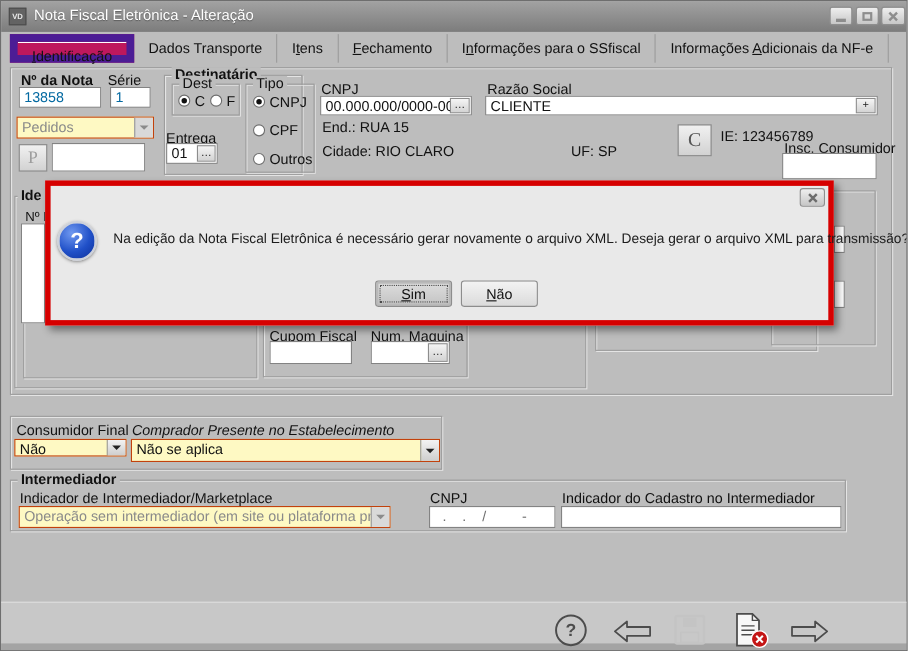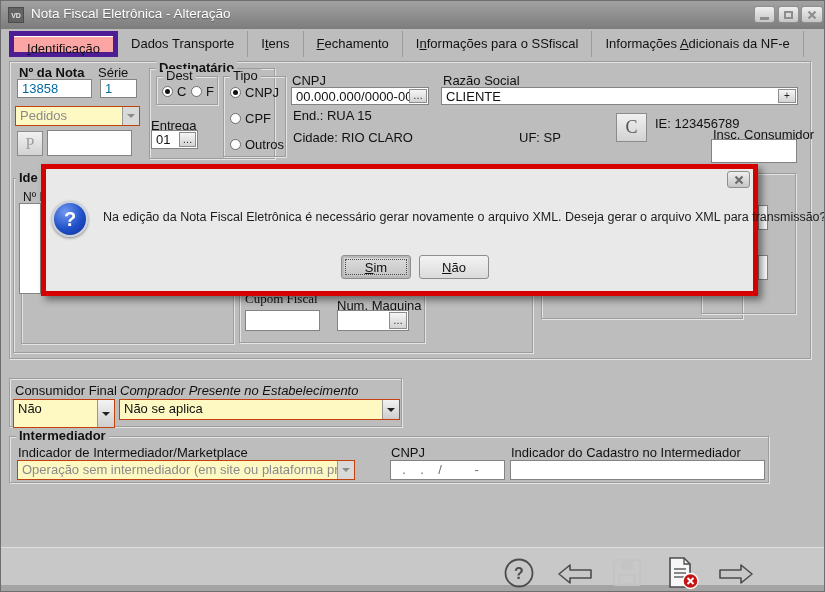--- a/index.html
+++ b/index.html
@@ -14,21 +14,21 @@
              display:flex; align-items:center; justify-content:center; }
   .apptitle { position:absolute; left:30px; top:5px; color:#fff; font-size:13.5px;
               text-shadow:0 1px 1px rgba(0,0,0,.35); white-space:nowrap; }
   .winbtn { position:absolute; top:5px; width:21px; height:17px; border:1px solid #8f8f8f;
             border-radius:3px; background:linear-gradient(#efefef,#c6c6c6);
             display:flex; align-items:center; justify-content:center; }
   .glyph-min { width:9px; height:3px; background:#8d8d8d; margin-top:8px; }
   .glyph-max { width:9px; height:8px; border:2px solid #8d8d8d; }
   .tabs { position:absolute; left:8px; top:30px; height:27px; display:flex; align-items:flex-start; }
   .tab { height:26px; line-height:25px; padding:0 13px; border-right:1px solid #9b9b9b; white-space:nowrap; }
-  .tab.sel { background:#fca5a5; border:5px solid #4c1d95; box-shadow:inset 0 1px 0 #ffffff; }
+  .tab.sel { background:#be185d; border:7px solid #4c1d95; box-shadow:inset 0 1px 0 #ffffff; }
   .panel, .gb { position:absolute; border:1px solid #9d9d9d;
                 box-shadow:inset 1px 1px 0 #e4e4e4, 1px 1px 0 #e4e4e4; }
   .gbt { position:absolute; top:-8px; left:6px; background:#bdbdbd; padding:0 3px;
          line-height:14px; white-space:nowrap; }
   .gbt.b { font-weight:bold; }
   .lbl { position:absolute; white-space:nowrap; }
   .b { font-weight:bold; }
   .tb { position:absolute; background:#fff; border:1px solid #838383;
         padding:1px 4px; white-space:nowrap; overflow:hidden; }
   .gray { color:#0369a1; }
@@ -189,31 +189,31 @@
   </div>
   <div class="lbl" style="left:13px;top:189px;font-size:12px;margin-left:9px;">Nº P</div>
   <div class="gb" style="left:20px;top:210px;width:213px;height:133px;"></div>
   <div class="frag" style="left:18px;top:202px;width:22px;height:91px;z-index:2;"></div>
   <div class="gb" style="left:238px;top:190px;width:186px;height:152px;"></div>
   <div class="gb" style="left:540px;top:190px;width:202px;height:128px;"></div>
   <div class="gb" style="left:700px;top:172px;width:95px;height:141px;"></div>
   <div class="frag" style="left:757px;top:204px;width:10px;height:25px;"></div>
   <div class="frag" style="left:757px;top:254px;width:10px;height:25px;"></div>
 
-  <div class="lbl" style="left:244px;top:290px;font-family:Liberation Serif, serif;">Cupom Fiscal</div>
+  <div class="lbl" style="left:244px;top:297px;">Cupom Fiscal</div>
   <div class="tb" style="left:244px;top:309px;width:75px;height:21px;"></div>
   <div class="lbl" style="left:336px;top:297px;">Num. Maquina</div>
   <div class="tb" style="left:336px;top:309px;width:72px;height:21px;">
     <span></span>
     <span class="dots">…</span>
   </div>
 
   <div class="gb" style="left:8px;top:377px;width:393px;height:49px;"></div>
   <div class="lbl" style="left:14px;top:382px;">Consumidor Final</div>
-  <div class="combo" style="left:12px;top:398px;width:102px;height:29px;">
+  <div class="combo" style="left:12px;top:398px;width:102px;height:16px;">
     <span class="val">Não</span>
     <span class="arrowbtn"></span>
   </div>
   <div class="lbl" style="left:119px;top:382px;font-style:italic;">Comprador Presente no Estabelecimento</div>
   <div class="combo" style="left:118px;top:398px;width:281px;height:21px;">
     <span class="val">Não se aplica</span>
     <span class="arrowbtn"></span>
   </div>
 
   <div class="gb" style="left:8px;top:435px;width:760px;height:47px;">

